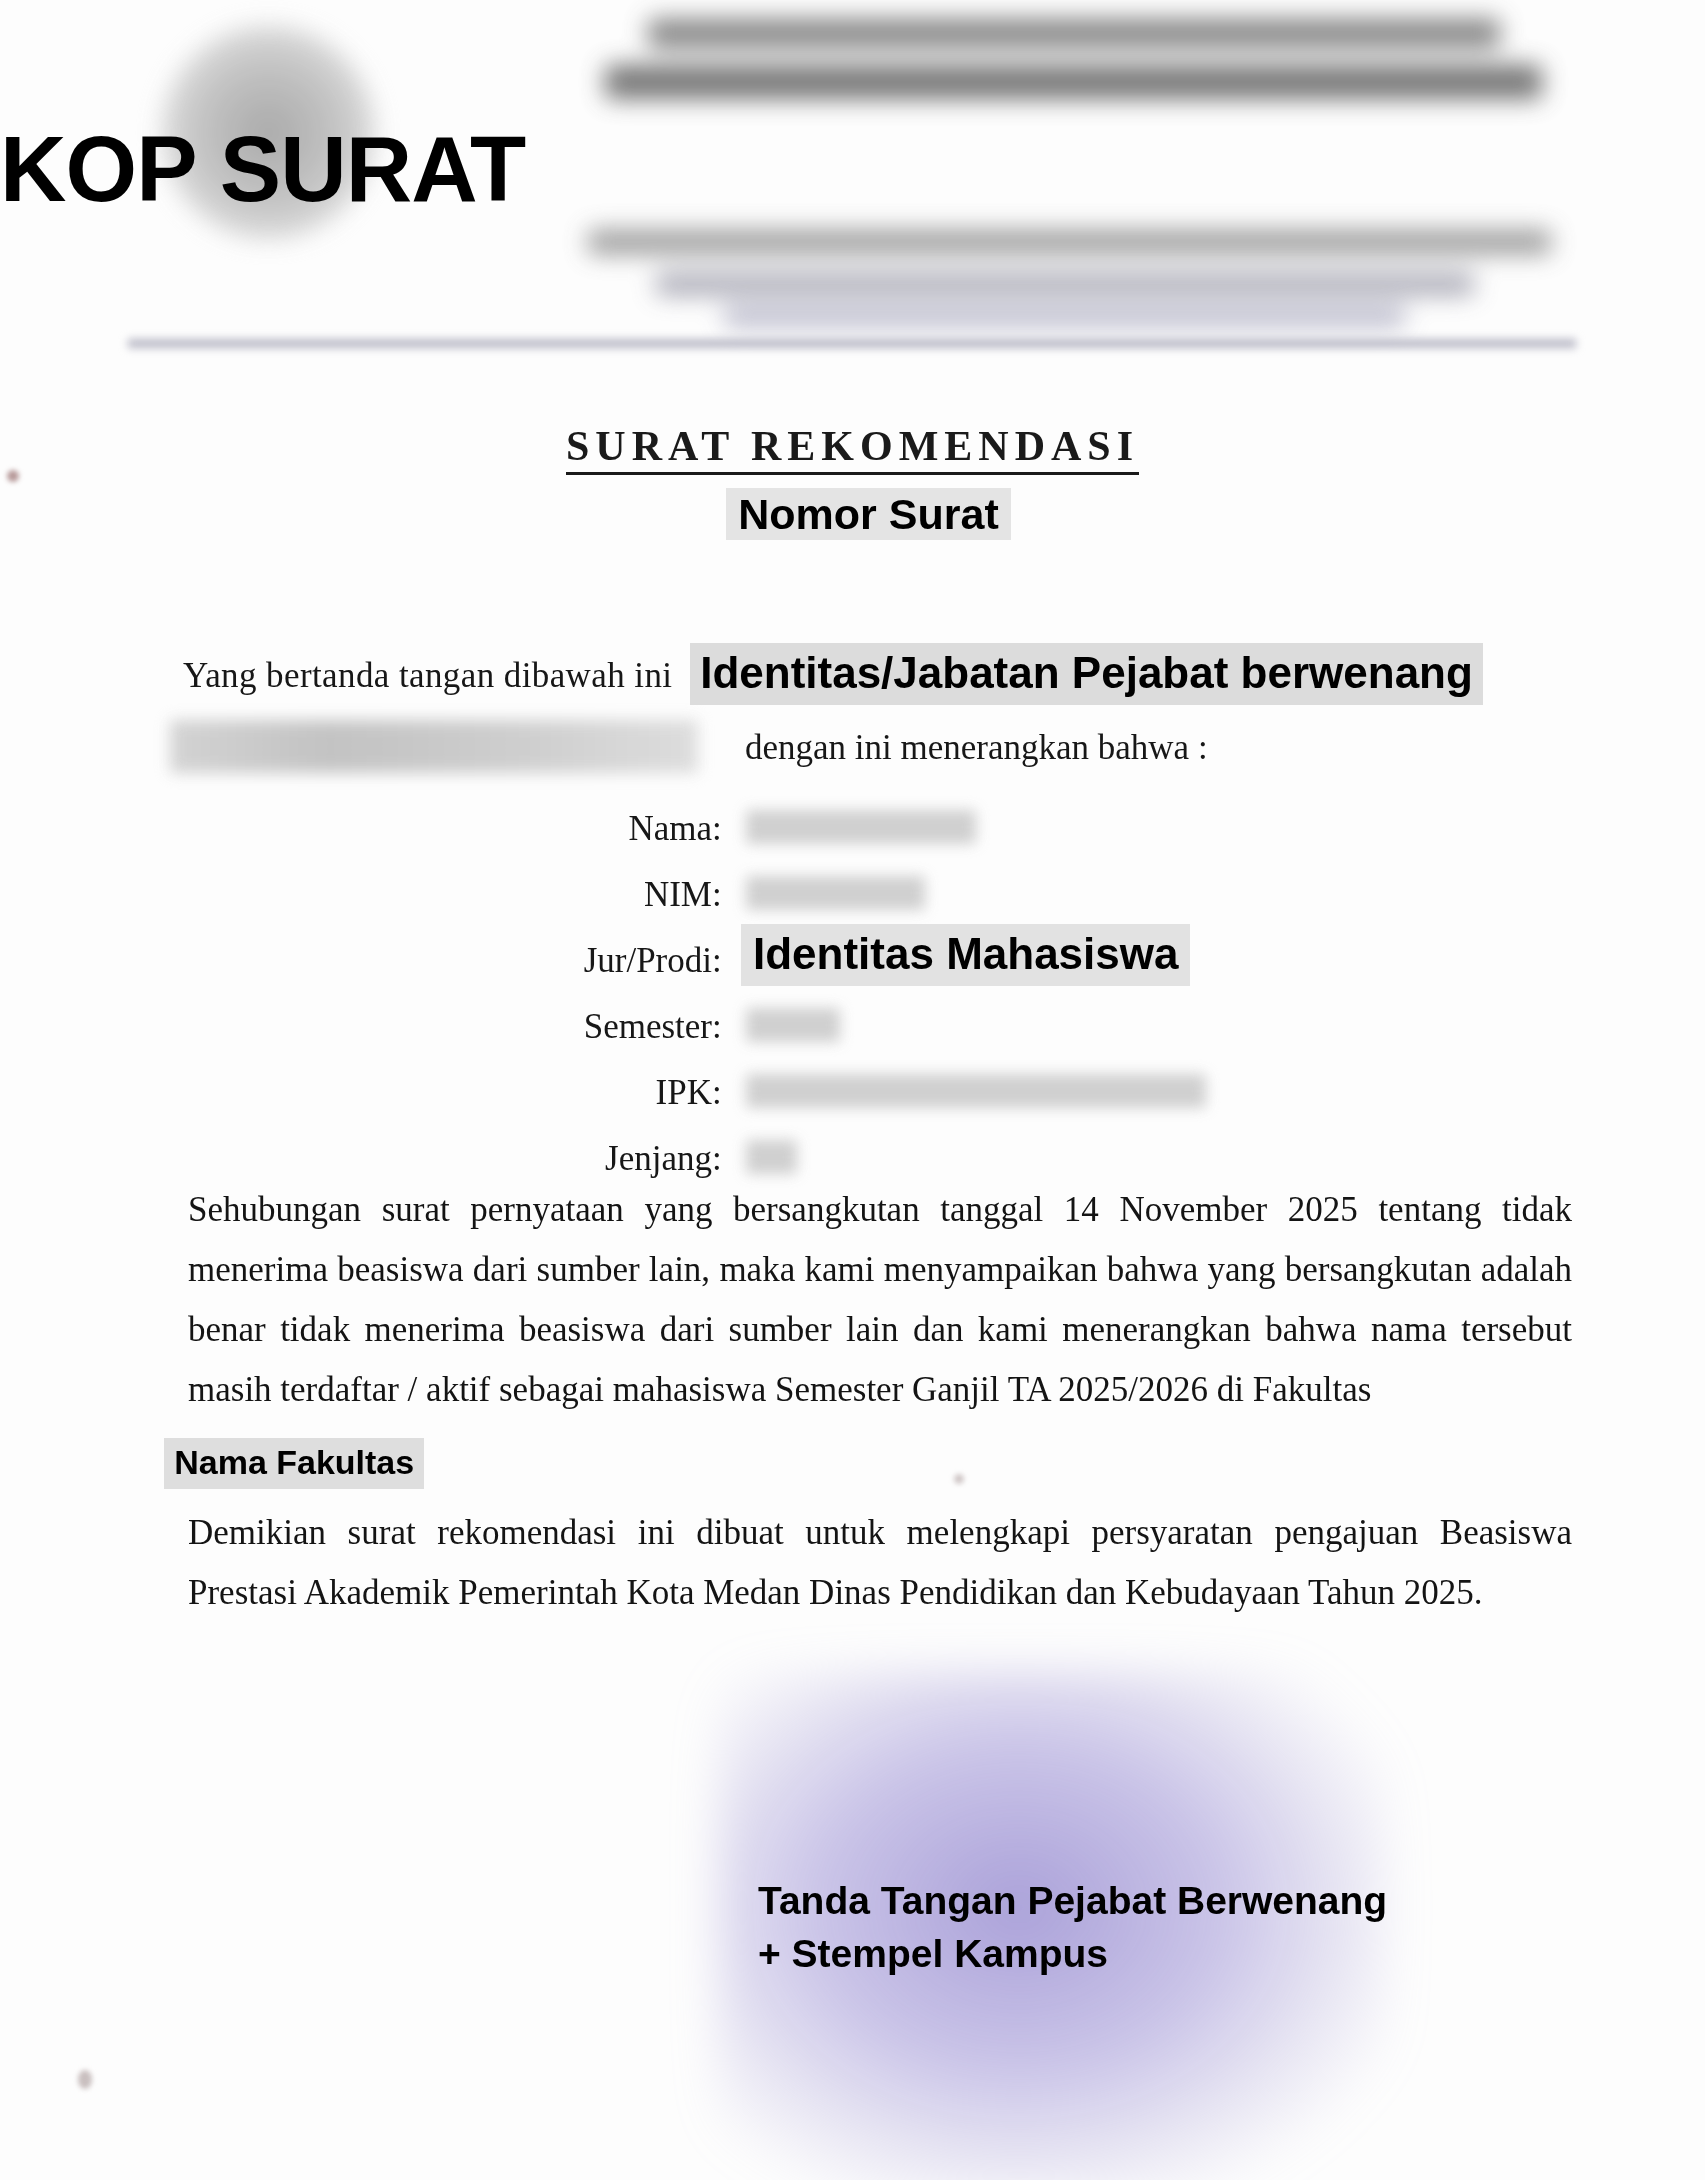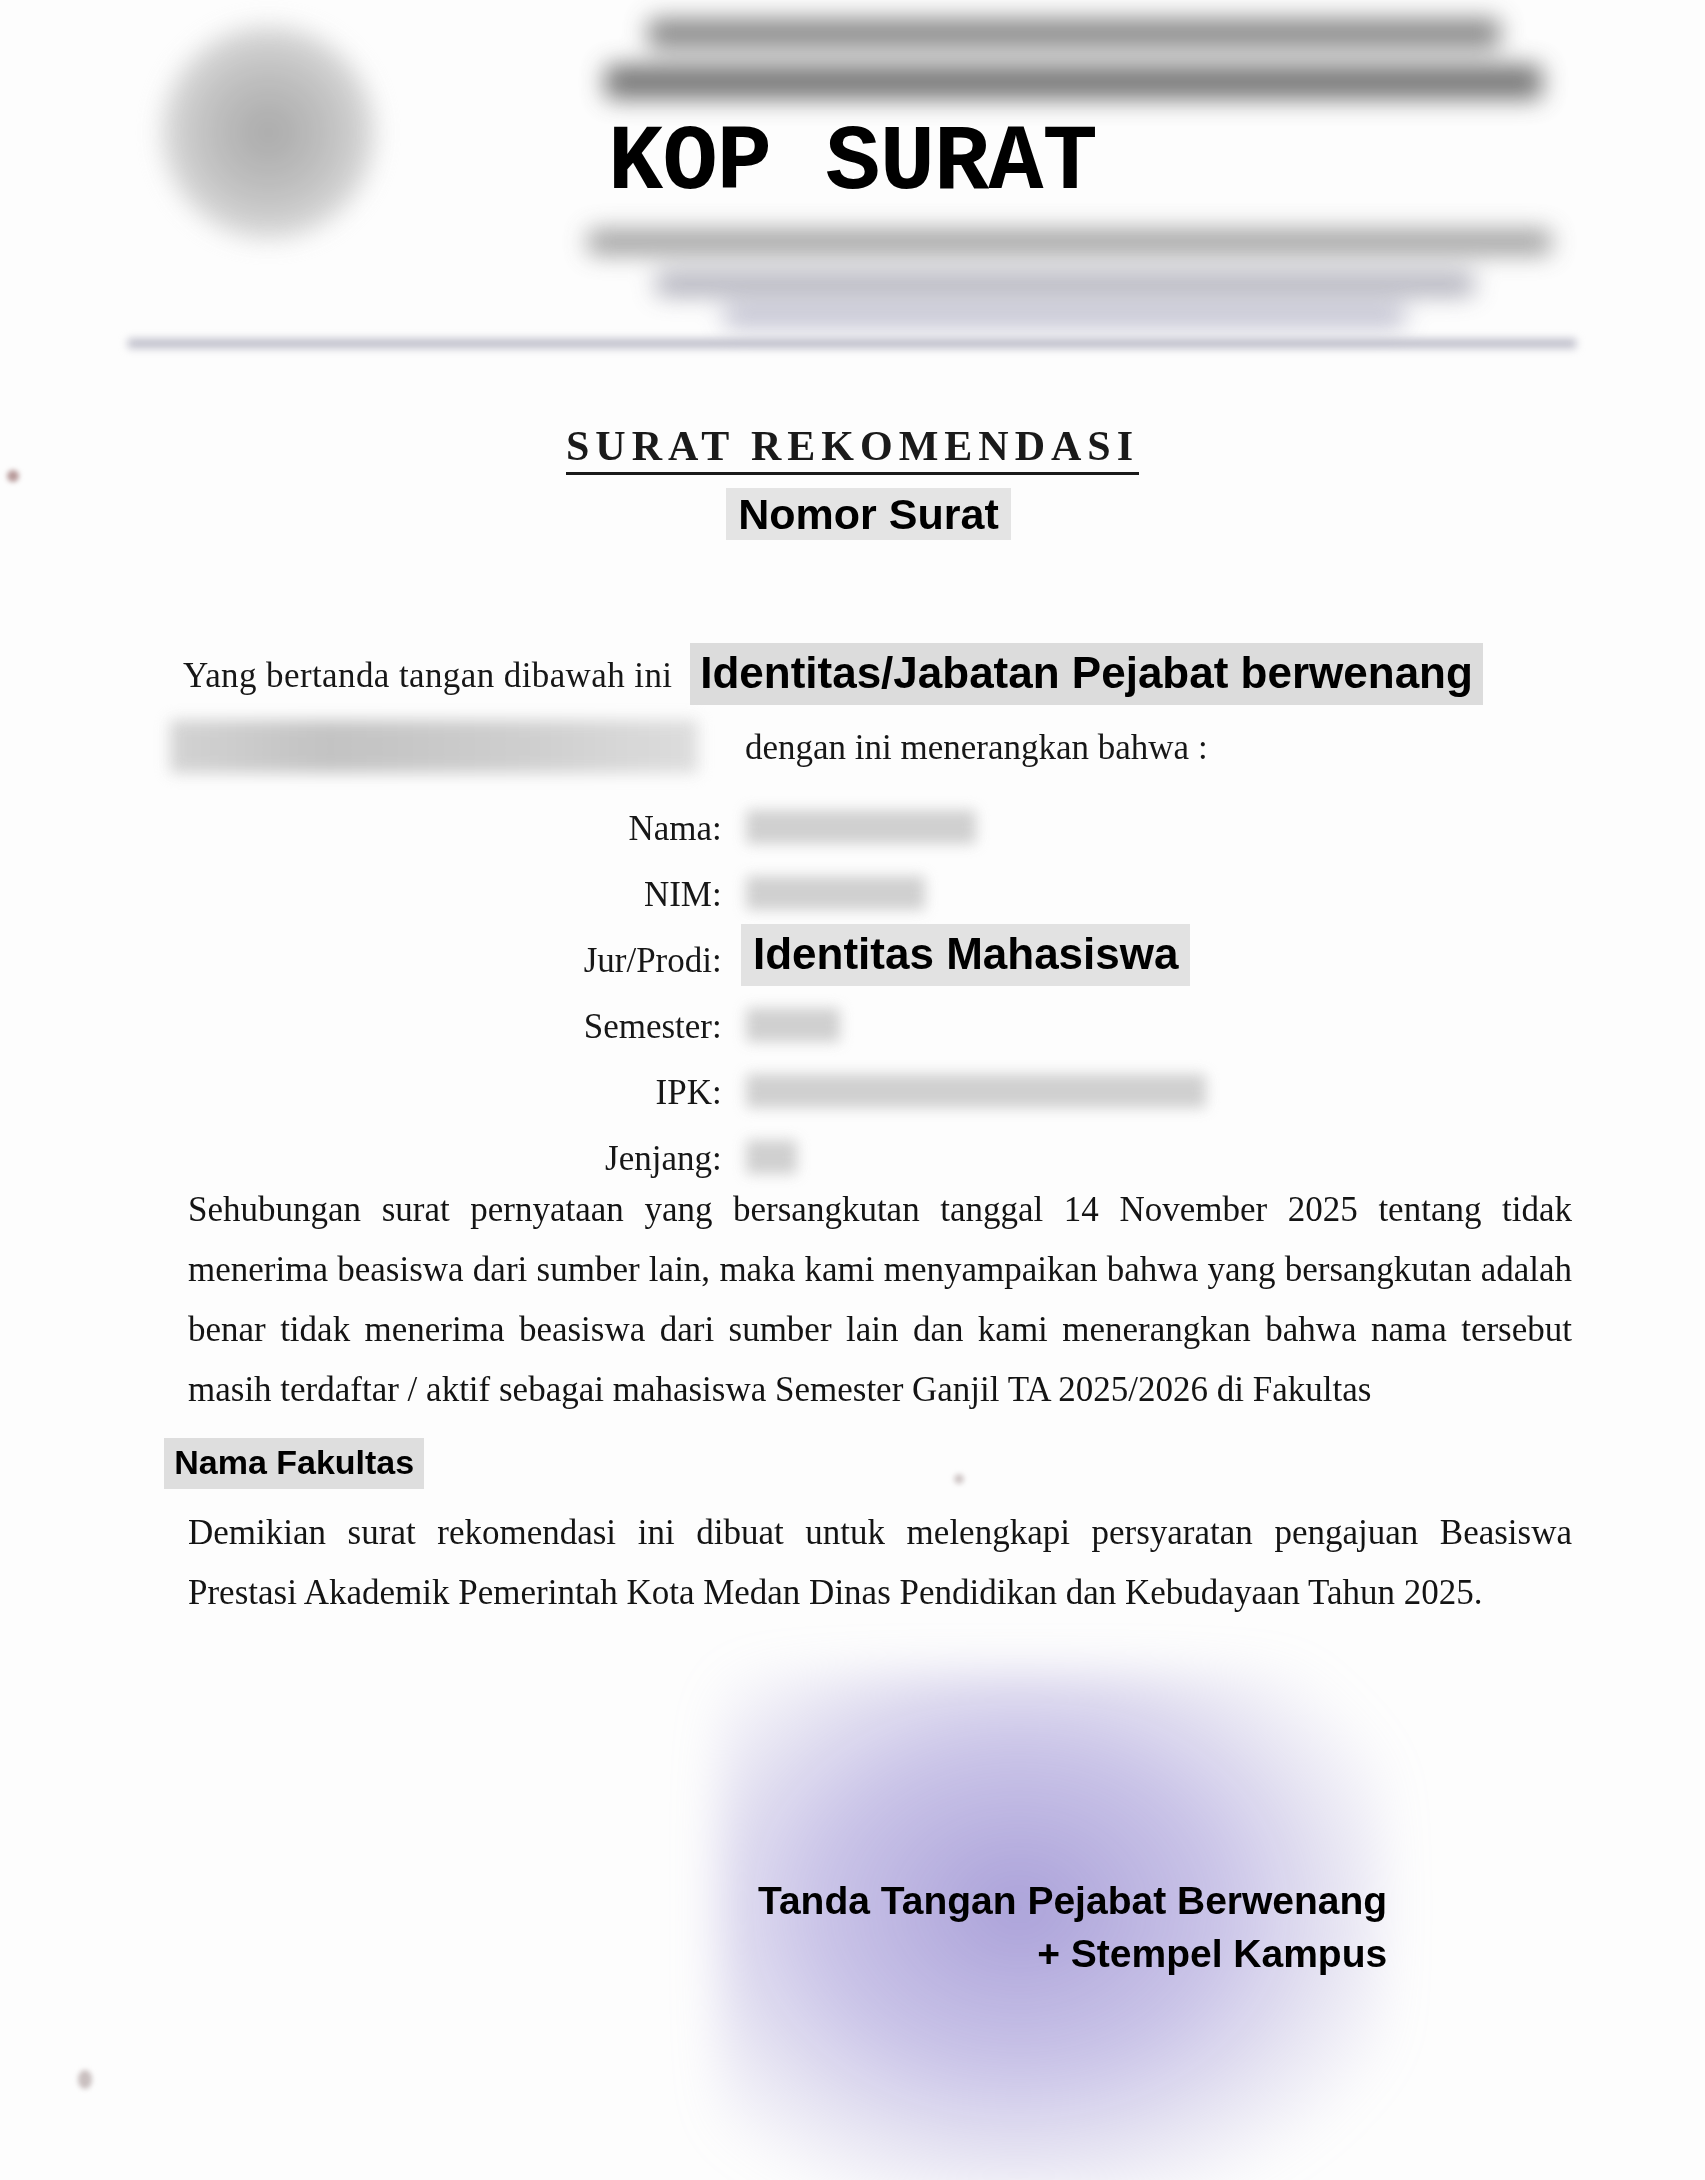--- a/index.html
+++ b/index.html
@@ -63,24 +63,24 @@
     top: 339px;
     width: 1448px;
     height: 8.5px;
     background: #b9b9c6;
     filter: blur(4.3px);
   }
 
   .kop-surat {
     position: absolute;
     left: 0;
-    top: 111px;
+    top: 117px;
     width: 100%;
-    text-align: center;
-    font-family: Liberation Mono, monospace;
+    text-align: left;
+    font-family: Liberation Sans, sans-serif;
     font-weight: bold;
     font-size: 92px;
     letter-spacing: -0.9px;
     color: #000;
   }
 
   
   .doc-title {
     position: absolute;
     left: 0;
@@ -244,21 +244,20 @@
   }
   .sign-caption {
     position: absolute;
     left: 758px;
     top: 1874px;
     font-family: "Liberation Sans", sans-serif;
     font-weight: bold;
     font-size: 39px;
     line-height: 53px;
     color: #000;
-    text-align: right;
   }
 
   .speck {
     position: absolute;
     background: #cfc6c6;
     border-radius: 50%;
     filter: blur(2.6px);
   }
   .speck-1 { left: 6.8px; top: 470px; width: 12px; height: 12px; background: #b79a9a; }
   .speck-2 { left: 78px; top: 2070px; width: 13.6px; height: 19px; background: #c9bfbf; }

